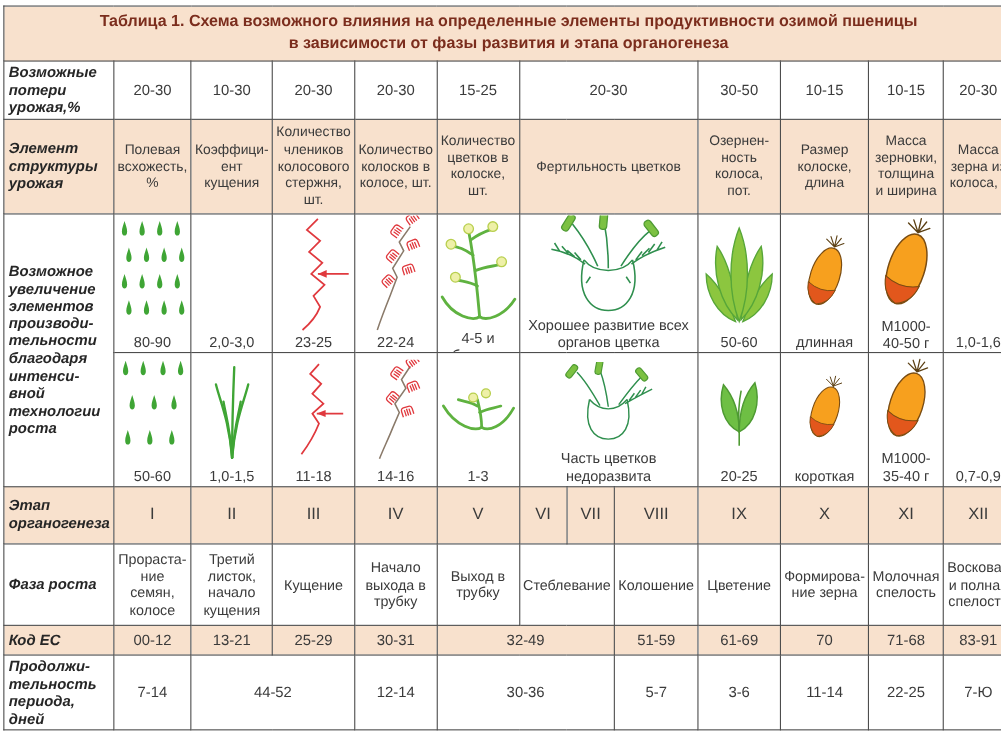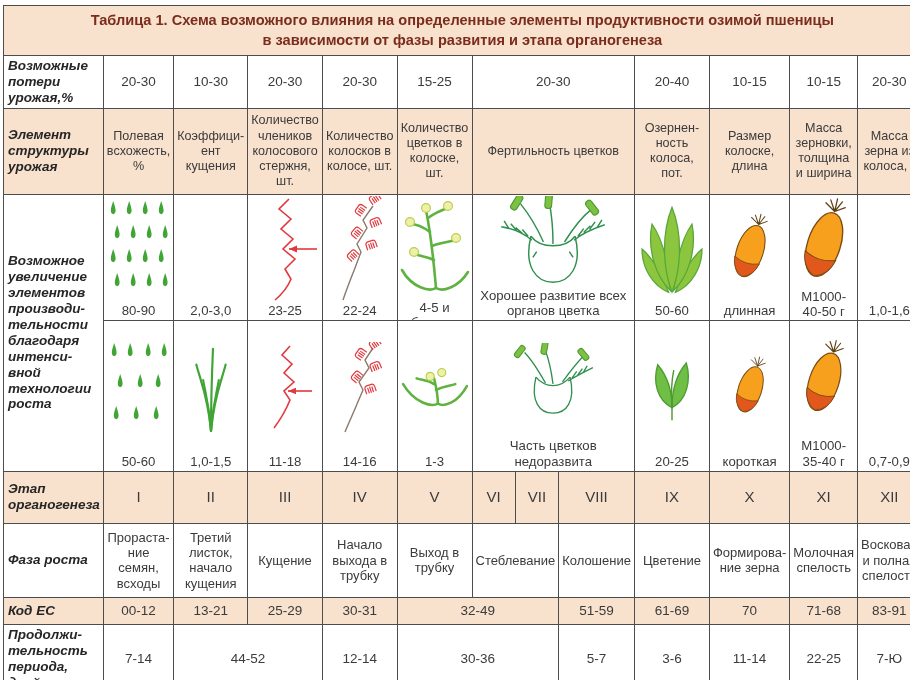--- a/index.html
+++ b/index.html
@@ -9,21 +9,21 @@
      color:#3b3b3b;font-size:13.5px;line-height:1.18;overflow:hidden;}
   .peach{background:#f8e1cd;}
   .lbl{text-align:left;font-weight:bold;color:#262626;padding-left:4px;font-style:italic;}
   .title-cell{background:#f8e1cd;color:#7b2d1d;font-weight:bold;font-size:14.6px;line-height:1.35;}
   .elem{font-size:12.6px;line-height:1.2;}
   .roman{font-size:15px;}
   .ph{font-size:13px;}
   .imgcell{padding:1px 2px;vertical-align:bottom;}
   .stack{display:flex;flex-direction:column;align-items:center;width:100%;}
   .h-top .stack{height:123px;}
-  .h-bot .stack{height:148px;}
+  .h-bot .stack{height:119px;}
   .grow{flex:1;display:flex;align-items:center;justify-content:center;width:100%;}
   .cap{padding-bottom:1px;font-size:13.2px;line-height:1.15;}
   svg{display:block;}
   .hiddefs{position:absolute;width:0;height:0;overflow:hidden;}
 </style>
 </head>
 <body>
 
 <svg class="hiddefs" aria-hidden="true">
   <defs>
@@ -70,21 +70,21 @@
   </tr>
 
   <tr style="height:52px">
     <td class="lbl">Возможные потери урожая,%</td>
     <td>20-30</td>
     <td>10-30</td>
     <td>20-30</td>
     <td>20-30</td>
     <td>15-25</td>
     <td colspan="3">20-30</td>
-    <td>20-40</td>
+    <td>30-50</td>
     <td>10-15</td>
     <td>10-15</td>
     <td>20-30</td>
   </tr>
 
   <tr style="height:86px">
     <td class="lbl peach">Элемент структуры урожая</td>
     <td class="peach elem">Полевая всхожесть, %</td>
     <td class="peach elem">Коэффици- ент кущения</td>
     <td class="peach elem">Количество члеников колосового стержня, шт.</td>
@@ -407,21 +407,21 @@
     <td class="peach roman">VII</td>
     <td class="peach roman">VIII</td>
     <td class="peach roman">IX</td>
     <td class="peach roman">X</td>
     <td class="peach roman">XI</td>
     <td class="peach roman">XII</td>
   </tr>
 
   <tr style="height:74px">
     <td class="lbl">Фаза роста</td>
-    <td class="ph">Прораста- ние семян, всходы</td>
+    <td class="ph">Прораста- ние семян, колосе</td>
     <td class="ph">Третий листок, начало кущения</td>
     <td class="ph">Кущение</td>
     <td class="ph">Начало выхода в трубку</td>
     <td class="ph">Выход в трубку</td>
     <td class="ph" colspan="2">Стеблевание</td>
     <td class="ph">Колошение</td>
     <td class="ph">Цветение</td>
     <td class="ph">Формирова- ние зерна</td>
     <td class="ph">Молочная спелость</td>
     <td class="ph">Восковая и полная спелость</td>

